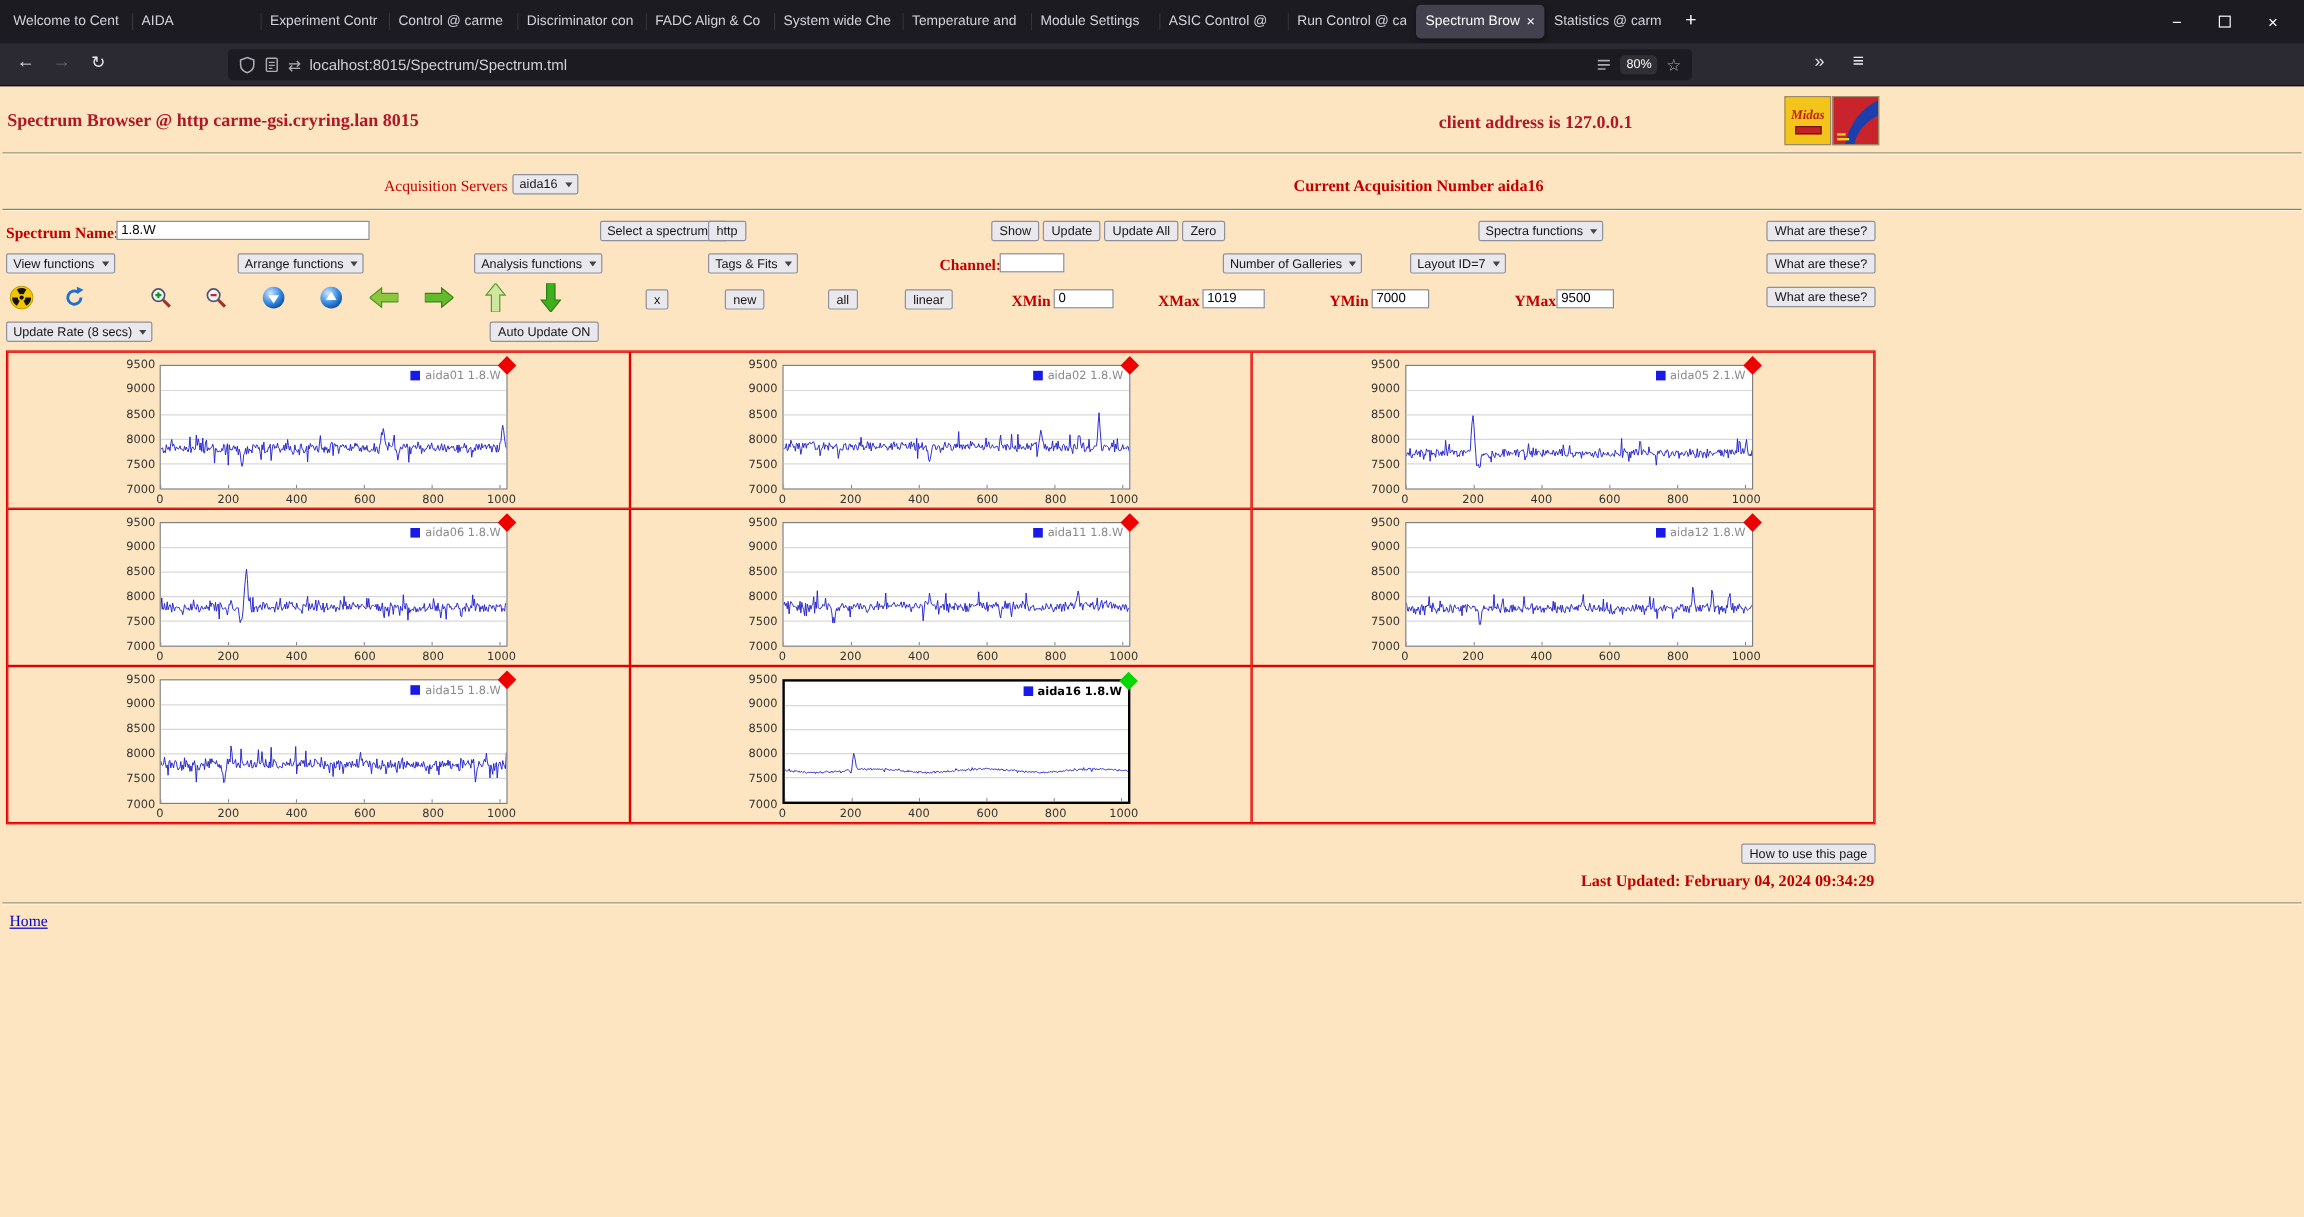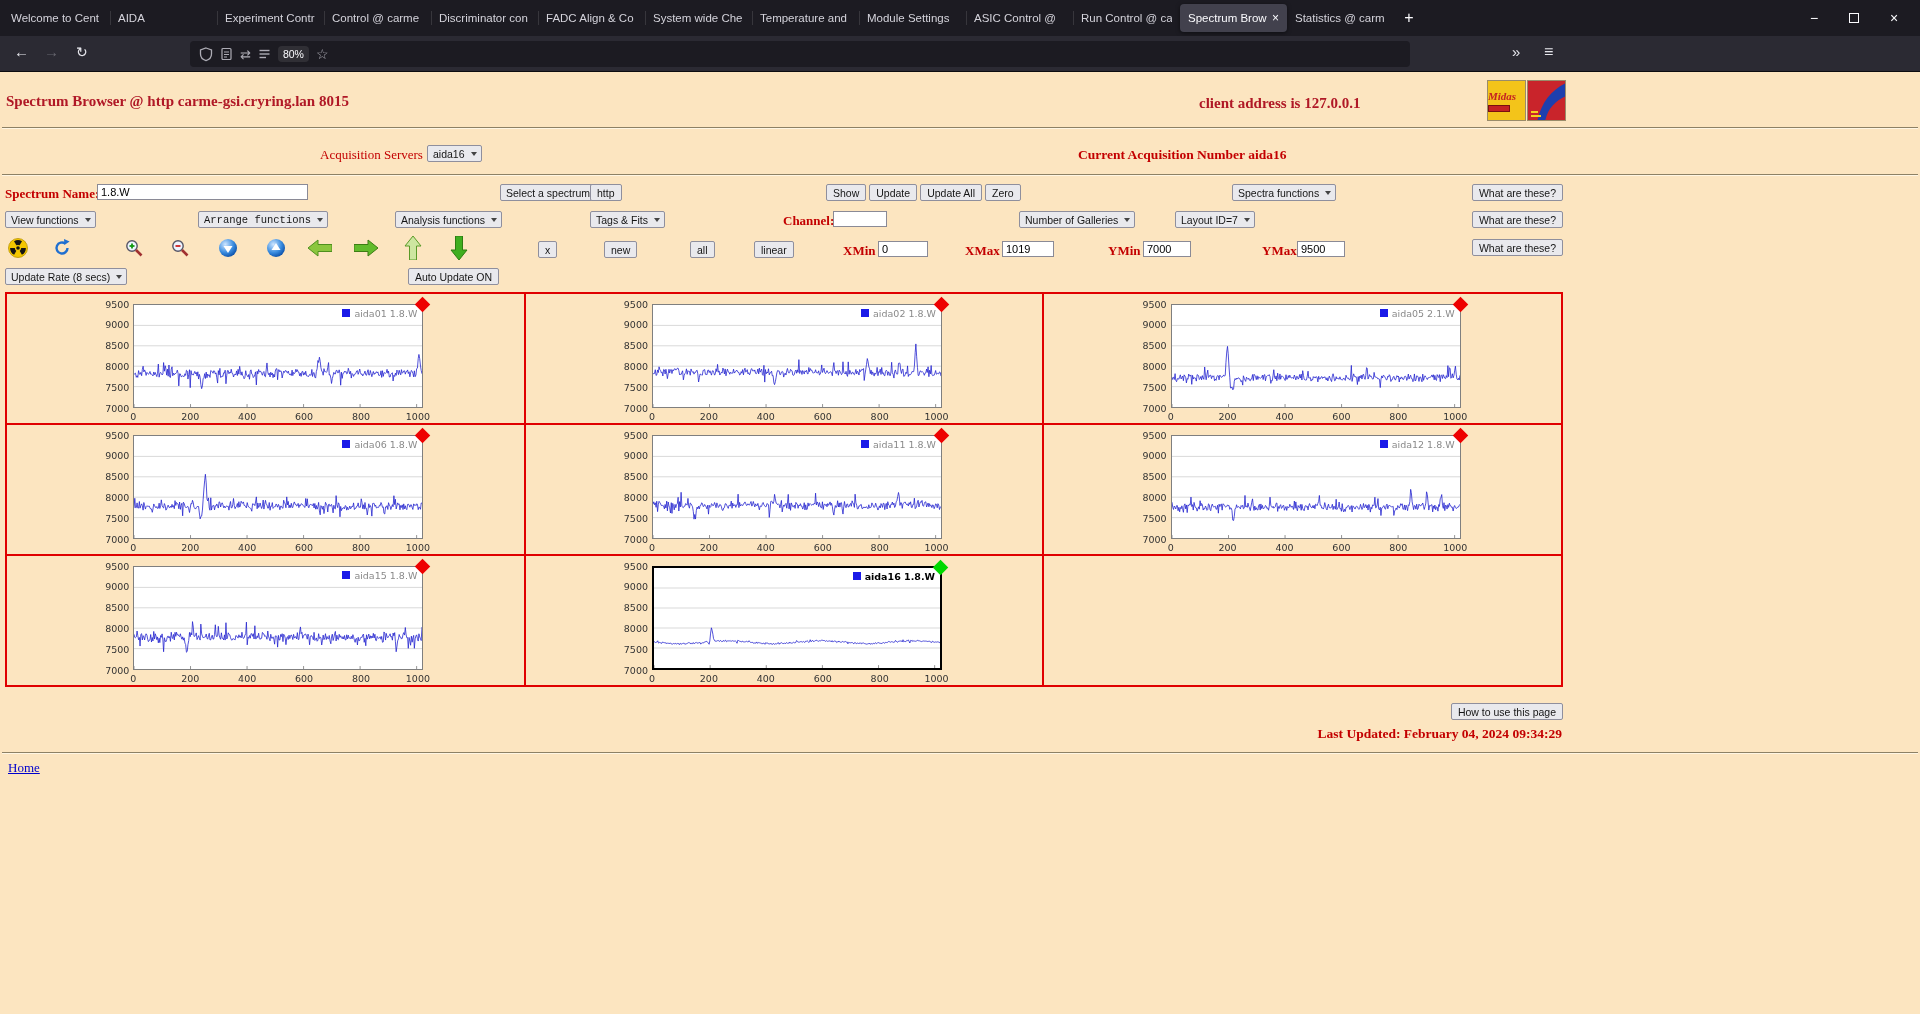--- a/index.html
+++ b/index.html
@@ -55,21 +55,21 @@
   .tinput { position:absolute; height:16px; background:#fff; border:1px solid #8a8a96; font:11px "Liberation Sans",sans-serif; padding:0 3px; }
   .grp { position:absolute; display:flex; gap:3px; }
 
   .ic { position:absolute; width:20px; height:20px; cursor:pointer; }
   .ic svg { width:100%; height:100%; display:block; }
   .arrow-lr { position:absolute; width:24px; height:18px; cursor:pointer; }
   .arrow-ud { position:absolute; width:18px; height:24px; cursor:pointer; }
   .arrow-lr svg, .arrow-ud svg { width:100%; height:100%; display:block; }
 
   .logo { position:absolute; top:8px; width:39px; height:41px; border:1px solid #9a8c6a; overflow:hidden; }
-  .logo-midas { right:394px; background:#f3c41a; display:flex; flex-direction:column; align-items:flex-start; justify-content:center; }
+  .logo-midas { right:394px; background:#f3c41a; display:flex; flex-direction:column; align-items:center; justify-content:center; }
   .logo-midas .mtxt { font:italic bold 11px "Liberation Serif",serif; color:#c42222; }
   .logo-midas .mbar { width:22px; height:7px; background:#c42222; margin-top:3px; border:1px solid #7a1010; }
   .logo-fair { right:354px; background:#c9242b; }
 
   
   .grid { position:absolute; left:5px; top:220px; width:1558px; height:395px;
           display:grid; grid-template-columns:repeat(3,1fr); grid-template-rows:repeat(3,1fr);
           border:1px solid #e00000; }
   .cell { border:1px solid #e00000; display:flex; align-items:center; justify-content:center; position:relative; }
   .chart { position:relative; width:332px; height:124px; }
@@ -156,20 +156,21 @@
       </span>
       <span class="ubicon">
         <svg width="13" height="14" viewBox="0 0 13 14">
             <rect x="2" y="1.5" width="9" height="11" rx="1" fill="none" stroke="#adacb5" stroke-width="1.2"></rect>
             <line x1="4" y1="5" x2="9" y2="5" stroke="#adacb5"></line>
             <line x1="4" y1="7.5" x2="9" y2="7.5" stroke="#adacb5"></line>
             <line x1="4" y1="10" x2="7" y2="10" stroke="#adacb5"></line>
           </svg>
       </span>
       <span class="ubicon">⇄</span>
+      <span class="urltext">localhost:8015/Spectrum/Spectrum.tml</span>
       <span class="ubicon">
         <svg width="13" height="13" viewBox="0 0 13 13">
             <line x1="1.5" y1="2.5" x2="11.5" y2="2.5" stroke="#adacb5" stroke-width="1.4"></line>
             <line x1="1.5" y1="6" x2="11.5" y2="6" stroke="#adacb5" stroke-width="1.4"></line>
             <line x1="1.5" y1="9.5" x2="8" y2="9.5" stroke="#adacb5" stroke-width="1.4"></line>
           </svg>
       </span>
       <span class="zoombadge">80%</span>
       <span class="ubicon star">☆</span>
     </div>
@@ -221,21 +222,21 @@
     <div class="selbox abs" style="left:1232px; top:112px;">
       <span>Spectra functions</span>
         <span class="caret"></span>
     </div>
     <button class="btn abs" style="right:357px; top:112px;">What are these?</button>
 
     <div class="selbox abs" style="left:5px; top:139px;">
       <span>View functions</span>
         <span class="caret"></span>
     </div>
-    <div class="selbox abs" style="left:198px; top:139px;font-family:Liberation Mono, monospace;">
+    <div class="selbox abs" style="left:198px; top:139px;">
       <span>Arrange functions</span>
         <span class="caret"></span>
     </div>
     <div class="selbox abs" style="left:395px; top:139px;">
       <span>Analysis functions</span>
         <span class="caret"></span>
     </div>
     <div class="selbox abs" style="left:590px; top:139px;">
       <span>Tags &amp; Fits</span>
         <span class="caret"></span>

